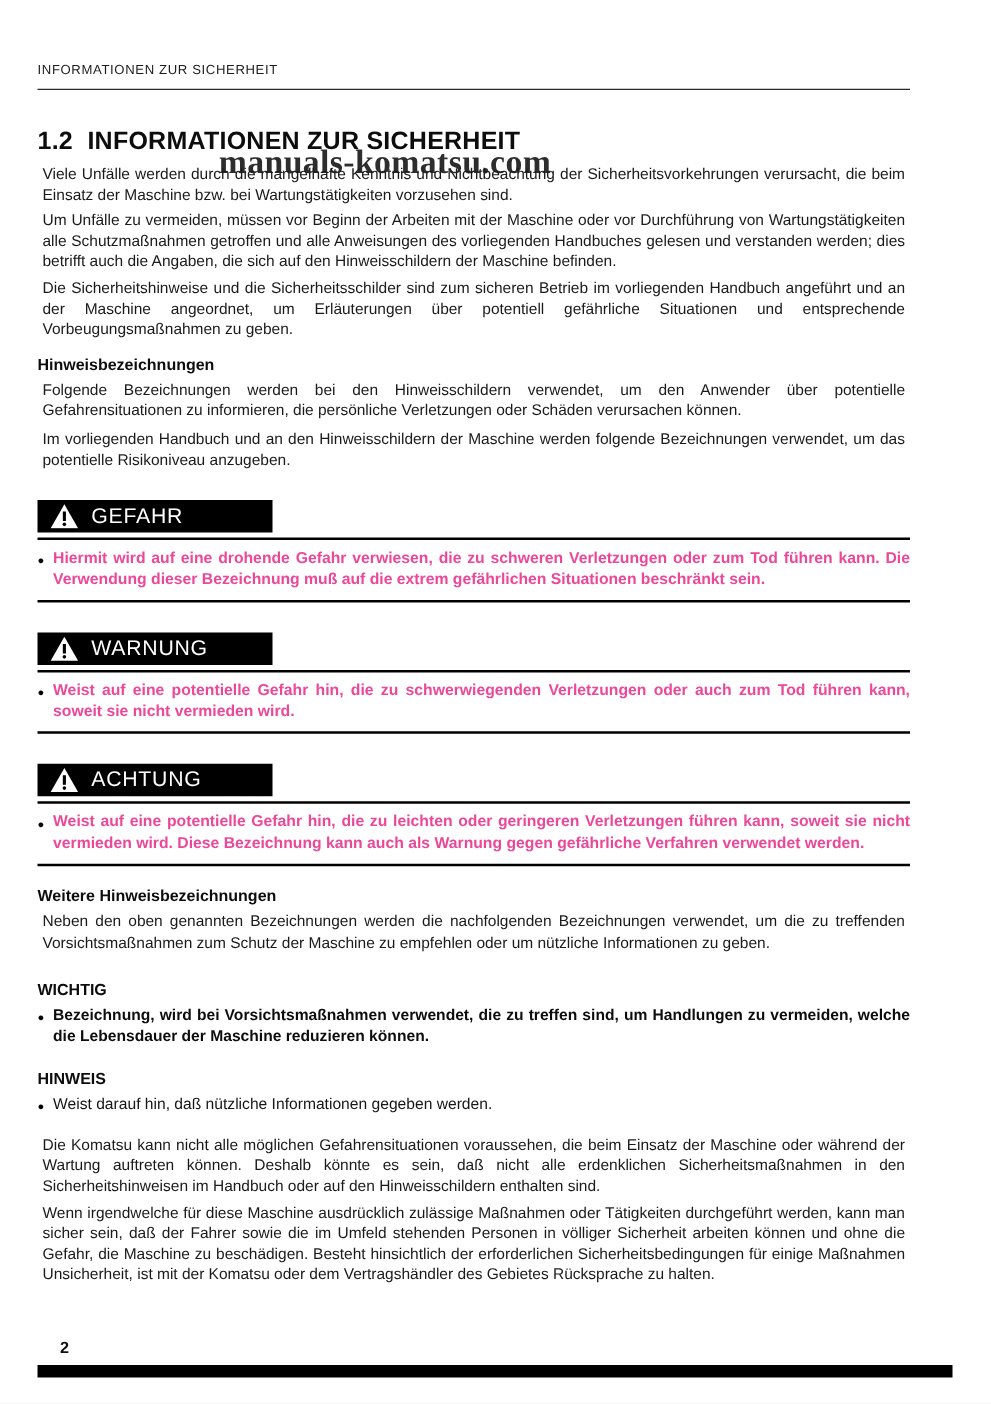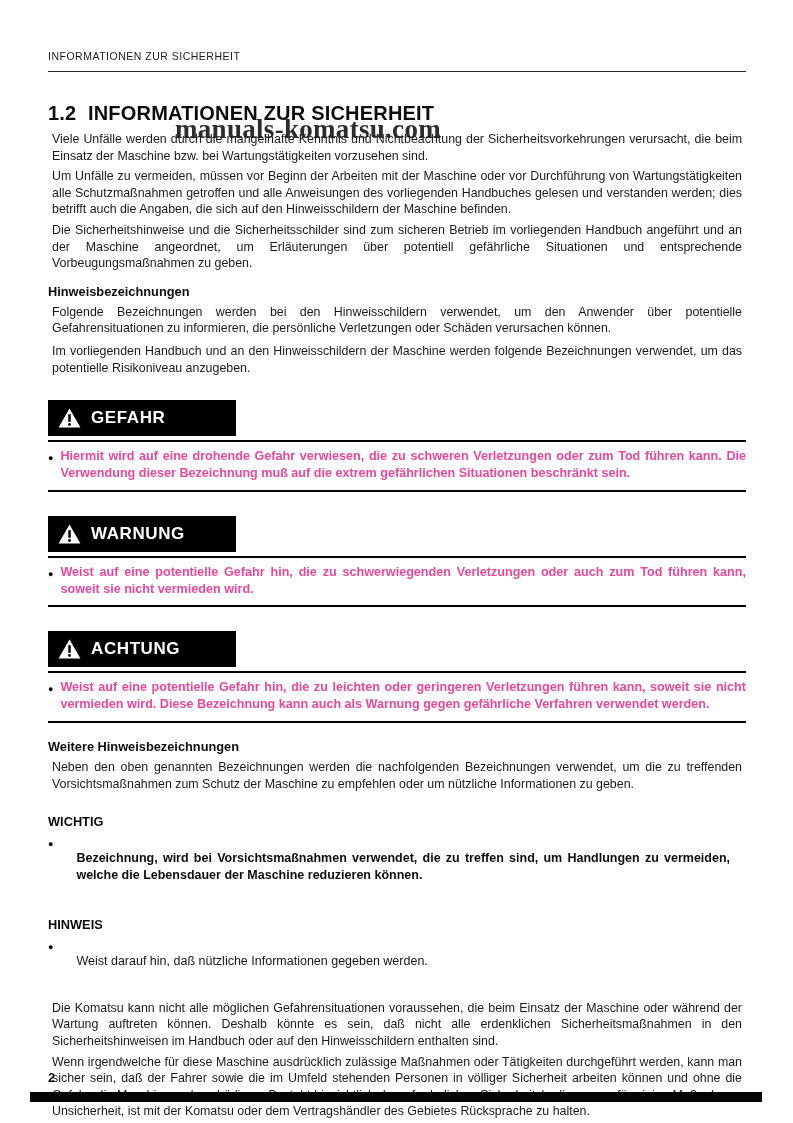--- a/index.html
+++ b/index.html
@@ -8,21 +8,21 @@
     position: relative;
     width: 793px; height: 1123px;
     margin: 0 auto;
     background: #ffffff;
     font-family: "Liberation Sans", sans-serif;
     color: #161616;
     overflow: hidden;
   }
   .content {
     position: absolute;
-    left: 48px; top: 0;
+    left: 30px; top: 0;
     width: 698px;
   }
   .doc-header {
     margin-top: 50px;
     font-size: 10.5px;
     letter-spacing: 0.5px;
     color: #1c1c1c;
   }
   .header-rule {
     border: 0;
@@ -54,23 +54,23 @@
     color: #0d0d0d;
   }
   .warning-block { margin-top: 24px; }
   .warn-label {
     display: flex;
     align-items: center;
     gap: 10px;
     background: #000000;
     color: #ffffff;
     width: 188px;
-    height: 36px;
+    height: 26px;
     padding: 0 10px;
-    font-weight: bold;
+    font-weight: normal;
     font-size: 17px;
     letter-spacing: 0.6px;
   }
   .warn-label .tri { display: inline-flex; }
   .thick-rule {
     border: 0;
     border-top: 2.4px solid #000;
     margin: 0;
   }
   .rule-after-label { margin-top: 4px; }
@@ -93,21 +93,21 @@
     line-height: 16.8px;
     text-align: justify;
     color: #ec4899;
   }
   .note-bullet {
     display: flex;
     gap: 7px;
     margin-top: 3px;
   }
   .note-bullet p {
-    margin: 16px;
+    margin: 0;
     font-size: 12.5px;
     line-height: 16.6px;
     text-align: justify;
   }
   .note-bullet.bold p { font-weight: bold; color: #0d0d0d; }
   .watermark {
     position: absolute;
     left: 175px;
     top: 114px;
     font-size: 27px;

